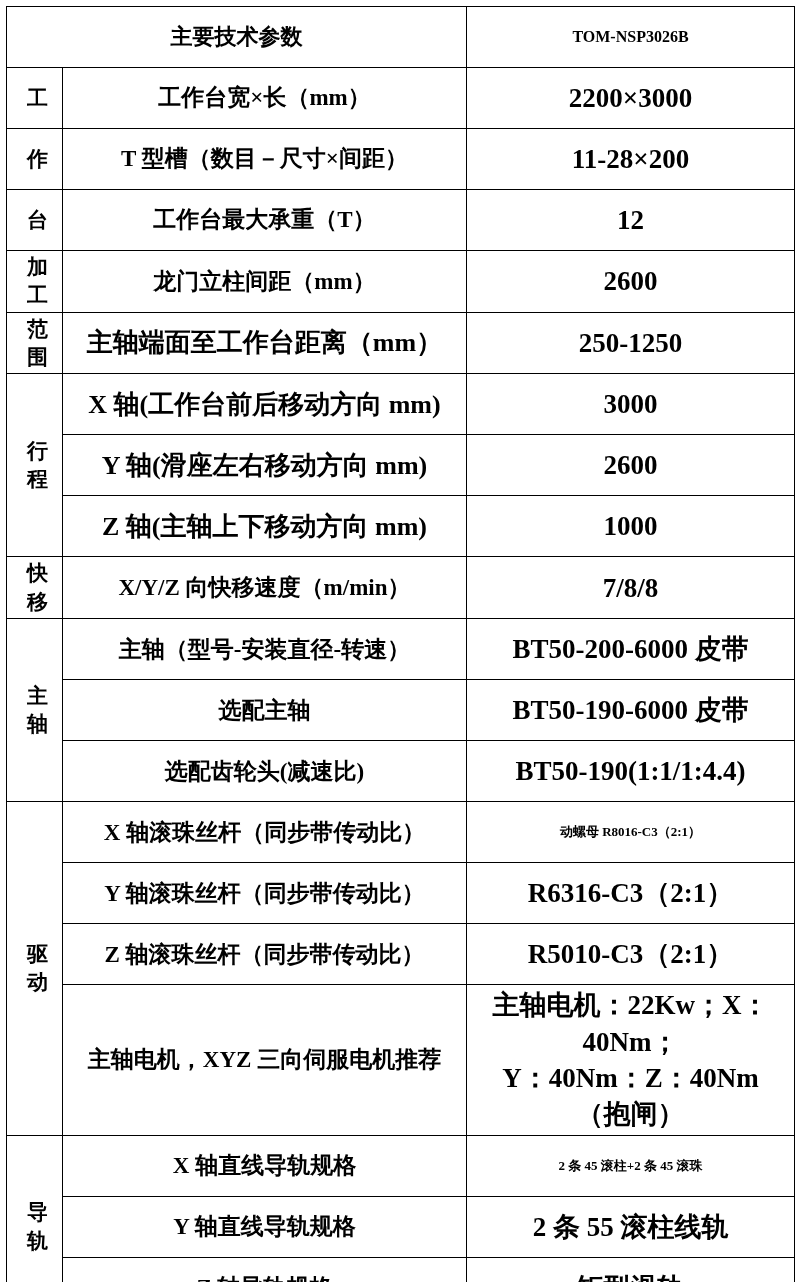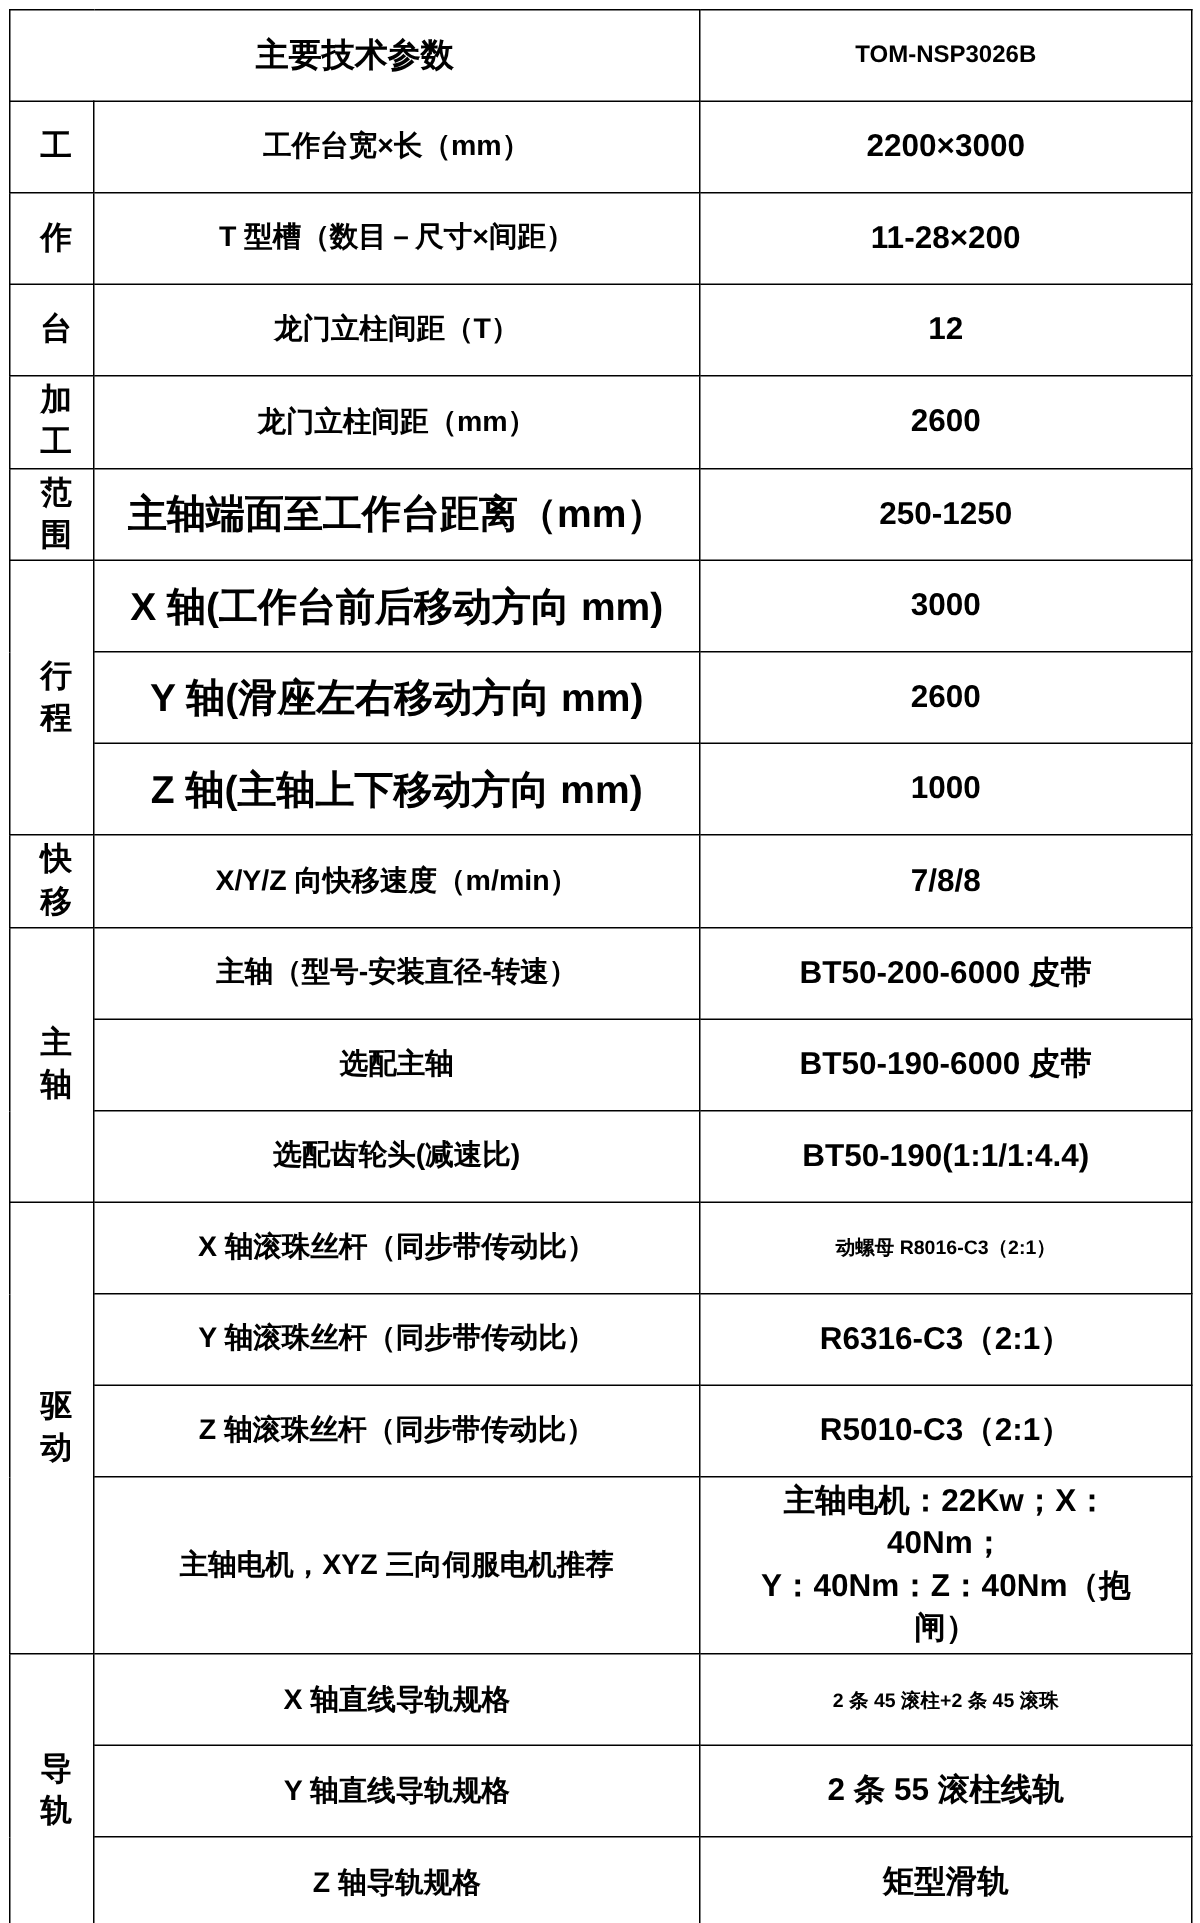--- a/index.html
+++ b/index.html
@@ -24,37 +24,38 @@
     border-collapse: collapse;
     table-layout: fixed;
   }
   table.spec td {
     border: 1px solid #000000;
     text-align: center;
     vertical-align: middle;
     font-weight: bold;
     padding: 2px 20px;
     line-height: 1.35;
+    font-family: Liberation Serif, serif;
   }
   
   col.c-group { width: 56px; }
   col.c-item  { width: 404px; }
   col.c-val   { width: 328px; }
 
   td.group {
     font-size: 21px;
     letter-spacing: 0px;
   }
   td.item {
-    font-size: 19px;
+    font-size: 23px;
     text-align: left;
     padding-left: 14px;
   }
   td.val {
-    font-size: 21px;
+    font-size: 27px;
   }
   td.header-title {
     font-size: 22px;
   }
   td.header-model {
     font-size: 16px;
   }
   .r-std  { height: 56px; }
   .two-line { line-height: 1.7; margin-top: 17px; }
   .val-two-line { line-height: 1.75; font-size: 20px; }
@@ -84,21 +85,21 @@
         <td class="item r-std">工作台宽×长（mm）</td>
         <td class="val r-std">2200×3000</td>
       </tr>
       <tr>
         <td class="group r-std">作</td>
         <td class="item r-std">T 型槽（数目－尺寸×间距）</td>
         <td class="val r-std">11-28×200</td>
       </tr>
       <tr>
         <td class="group r-std">台</td>
-        <td class="item r-std">龙门立柱间距（T）</td>
+        <td class="item r-std">工作台最大承重（T）</td>
         <td class="val r-std">12</td>
       </tr>
 
       <tr>
         <td class="group r-std">加工</td>
         <td class="item r-std">龙门立柱间距（mm）</td>
         <td class="val r-std">2600</td>
       </tr>
       <tr>
         <td class="group r-std">范围</td>

